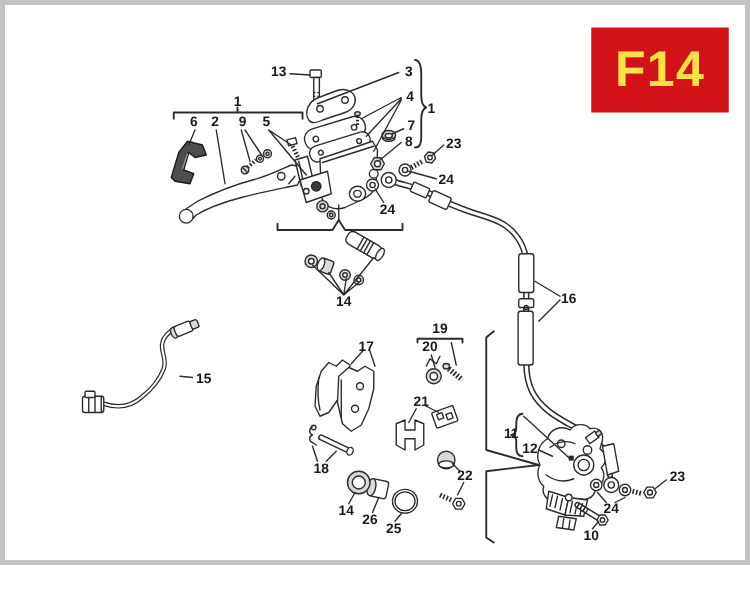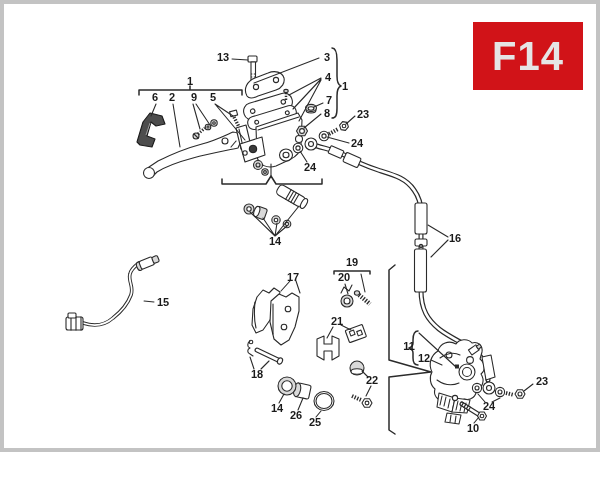--- a/index.html
+++ b/index.html
@@ -333,18 +333,18 @@
         <text x="277" y="412" class="callout">14</text>
         <text x="257" y="378" class="callout">18</text>
         <text x="409" y="350" class="callout">11</text>
         <text x="424" y="362" class="callout">12</text>
         <text x="542" y="385" class="callout">23</text>
         <text x="489" y="410" class="callout">24</text>
         <text x="473" y="432" class="callout">10</text>
       </g>
   </svg>
 
-  <div class="badge" style="background: rgb(209, 19, 24); color: #e5e5e5;">
+  <div class="badge" style="background: rgb(209, 19, 24); color: #fde047;">
     <span>F14</span>
   </div>
 
   <div class="frame"></div>
 </div>
 
 </body></html>

